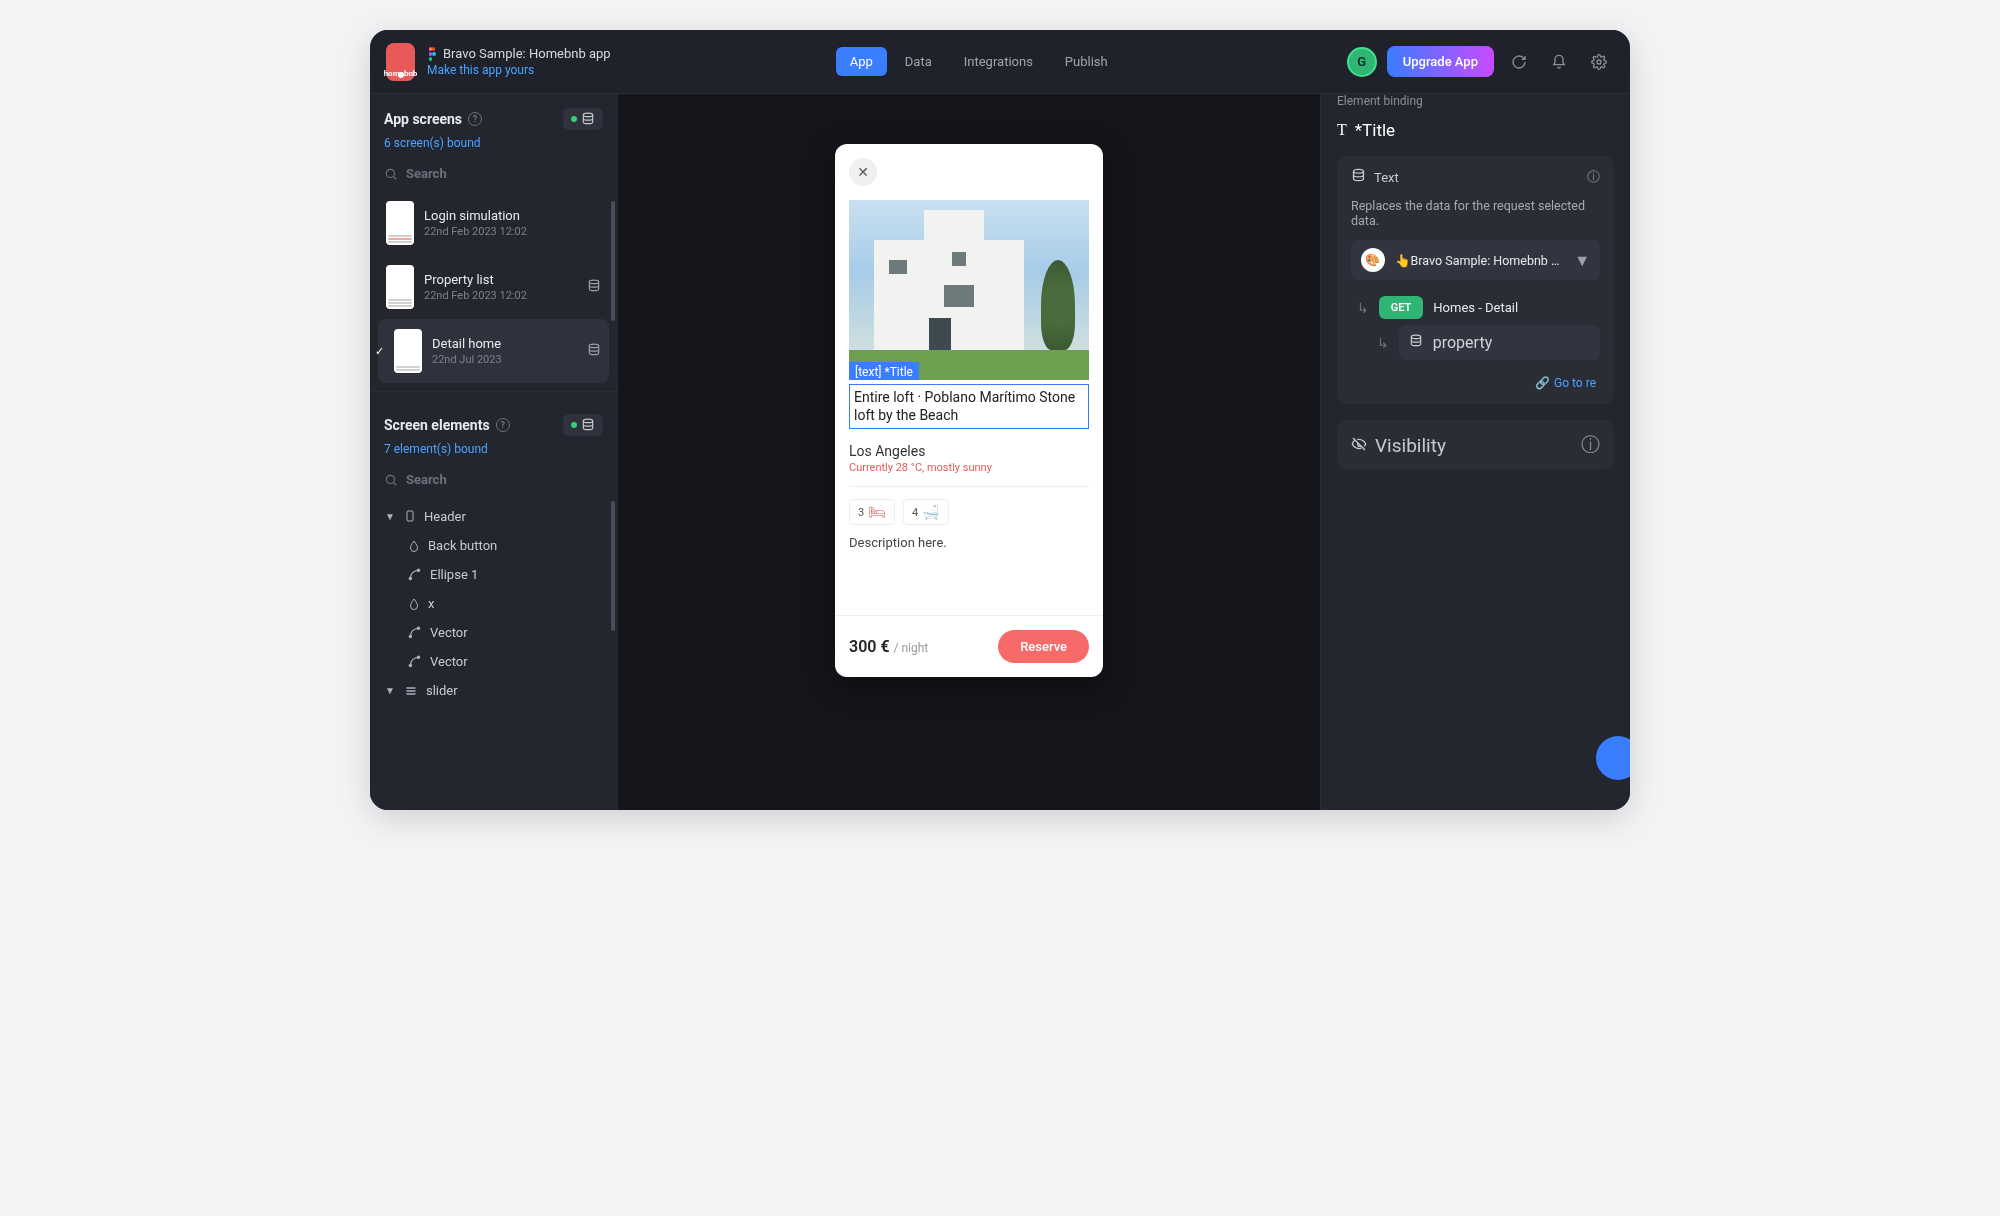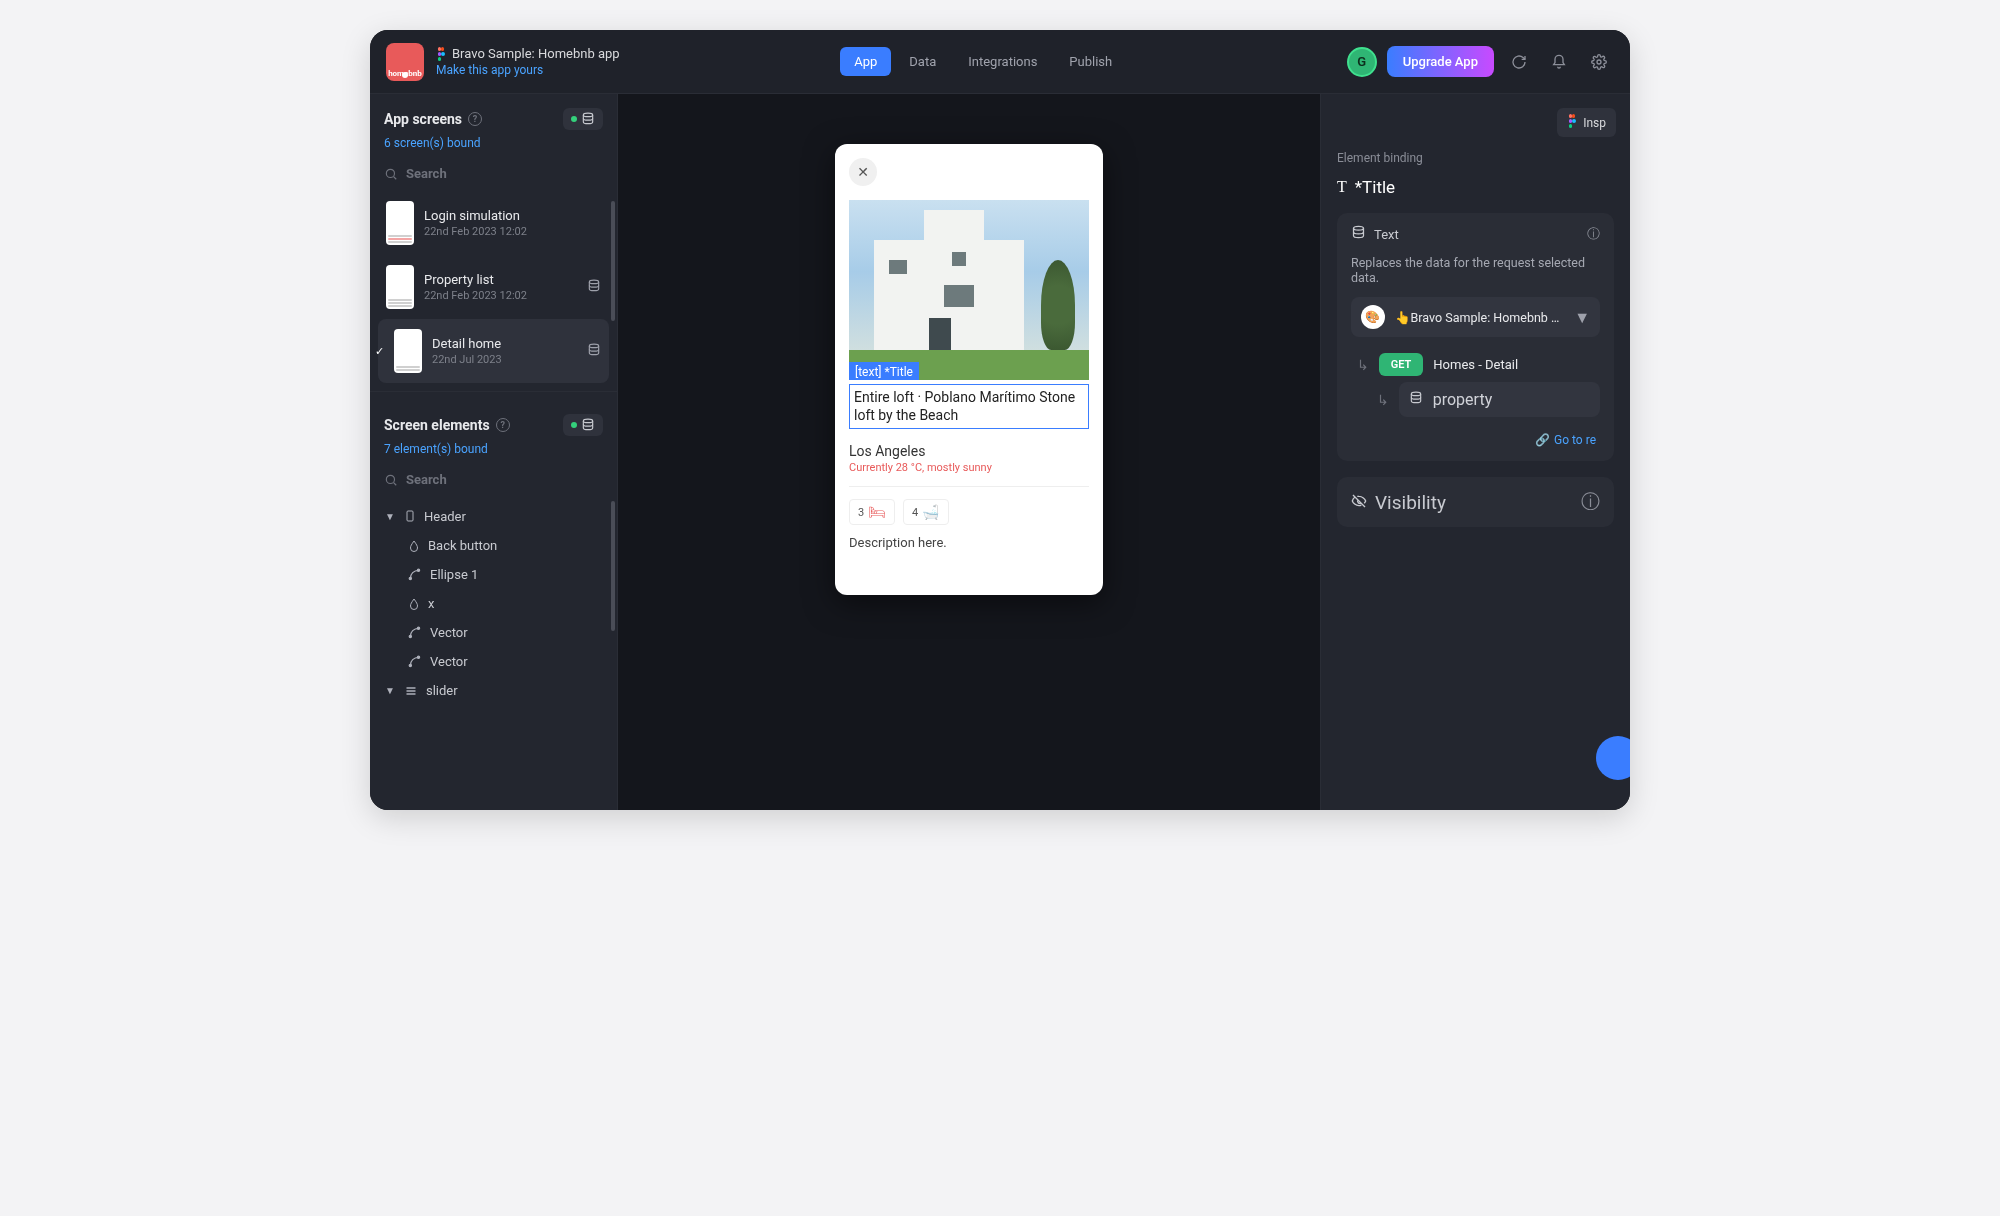--- a/index.html
+++ b/index.html
@@ -28,21 +28,21 @@
     height: 64px;
     display: flex;
     align-items: center;
     padding: 0 16px;
     background: #1f222a;
     border-bottom: 1px solid #2a2d36;
     justify-content: space-between;
   }
   .topbar-left { display: flex; align-items: center; gap: 12px; }
   .app-icon {
-    width: 38px; height: 38px;
+    width: 29px; height: 38px;
     background: #e85a5a;
     border-radius: 8px;
     display: flex; align-items: flex-end; justify-content: center;
     color: #fff; font-size: 8px; font-weight: bold; padding-bottom: 3px;
   }
   .app-icon::before{content:"";display:block;width:6px;height:6px;background:#fff;border-radius:50%;position:absolute;}
   .app-title-col { display:flex; flex-direction:column; gap:2px; }
   .app-title { color:#d8d9dc; font-size:13px; display:flex; align-items:center; gap:6px; }
   .figma-mark { width:10px; height:14px; display:inline-block; }
   .app-sublink { color:#4aa3ff; font-size:12px; }
@@ -481,38 +481,31 @@
               <span>3</span>
               <span class="bed">🛏</span>
             </div>
             <div class="feature-chip">
               <span>4</span>
               <span class="bed">🛁</span>
             </div>
           </div>
           <div class="desc">Description here.</div>
         </div>
+        <div class="phone-footer">
+          <div class="price-row">
+            <span class="price">300 €</span>
+            <span class="per">/ night</span>
+          </div>
+          <div class="reserve-btn">Reserve</div>
+        </div>
       </div>
     </div>
 
     <div class="right-panel">
-      <div class="inspect-row">
-        <div class="inspect-chip">
-          <span>
-            <svg width="10" height="14" viewBox="0 0 10 14">
-                <circle cx="7" cy="7" r="2" fill="#1abcfe"></circle>
-                <rect x="2" y="0" width="3" height="4" rx="1.5" fill="#ff7262"></rect>
-                <rect x="5" y="0" width="3" height="4" rx="1.5" fill="#f24e1e"></rect>
-                <rect x="2" y="5" width="3" height="4" rx="1.5" fill="#a259ff"></rect>
-                <rect x="2" y="10" width="3" height="4" rx="1.5" fill="#0acf83"></rect>
-              </svg>
-          </span>
-          <span>Insp</span>
-        </div>
-      </div>
       <div class="binding-section">
         <div class="binding-label">Element binding</div>
         <div class="binding-title">
           <span class="text-icon">T</span>
           <span>*Title</span>
         </div>
 
         <div class="rp-group">
           <div class="rp-group-head">
             <span>

